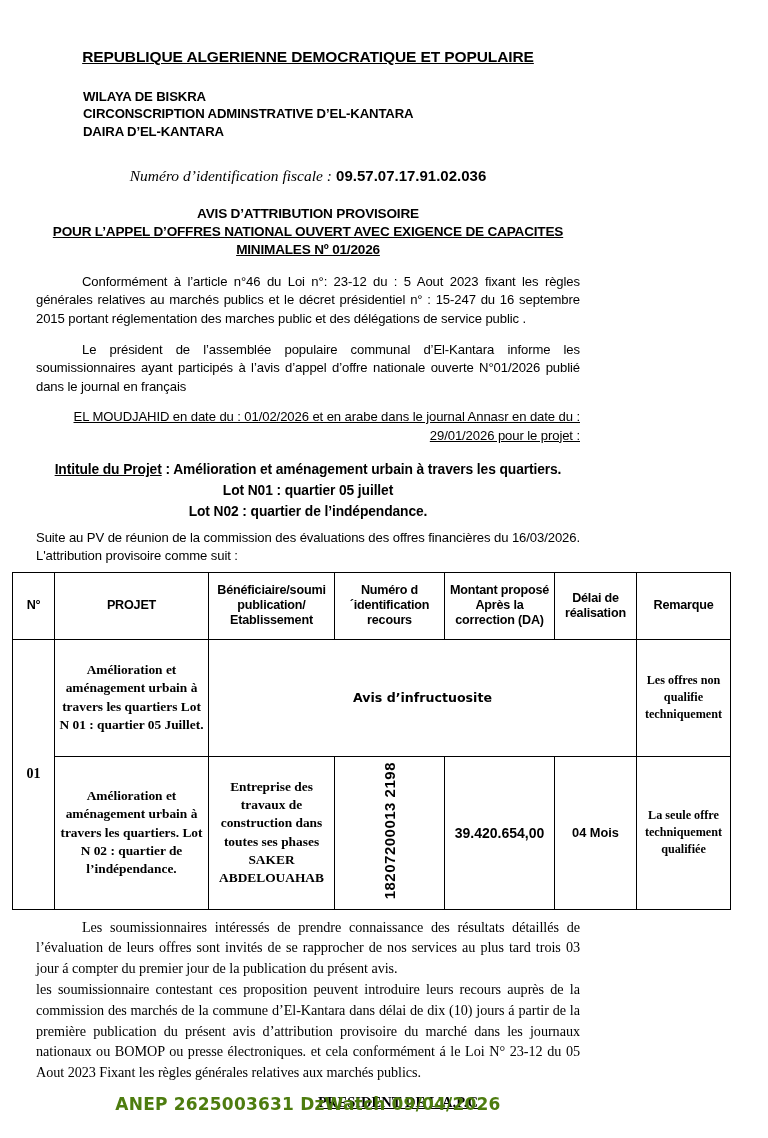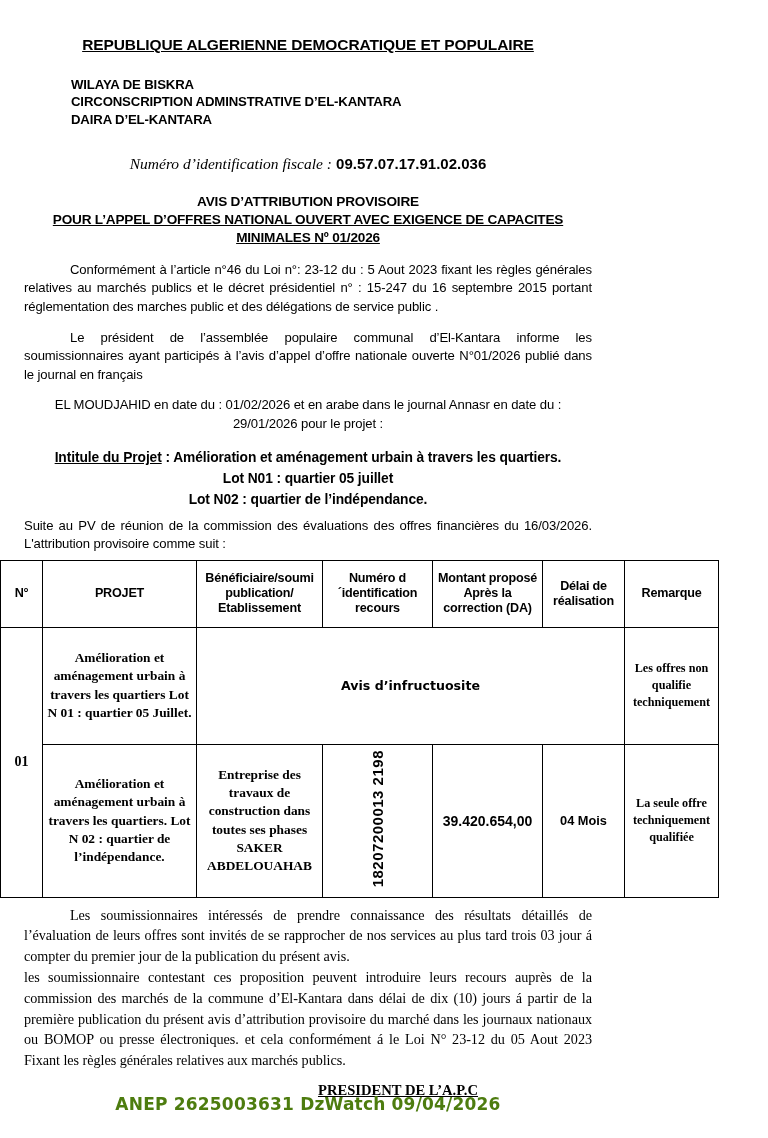--- a/index.html
+++ b/index.html
@@ -14,21 +14,21 @@
     position: relative;
     font-family: "Liberation Sans", sans-serif;
     color: #000000;
     overflow: hidden;
   }
   .page {
     position: relative;
     width: 616px;
     height: 1138px;
     box-sizing: border-box;
-    padding: 0;
+    padding: 12px;
   }
 
   
   .hdr-title {
     text-align: center;
     font-weight: bold;
     font-size: 15.5px;
     letter-spacing: -0.1px;
     text-decoration: underline;
     margin: 0;
@@ -83,21 +83,21 @@
   .para {
     font-size: 13.1px;
     line-height: 1.42;
     text-align: justify;
     margin: 0 24px 0 24px;
     letter-spacing: -0.1px;
   }
   .para.first { margin-top: 14px; text-indent: 46px; }
   .para.second { margin-top: 12px; text-indent: 46px; }
   .para.third { margin-top: 12px; }
-  .para.nojust { text-align: center; }
+  .para.nojust { text-align: right; text-decoration: underline; }
 
   
   .intitule-block {
     margin-top: 15px;
     text-align: center;
     font-weight: bold;
     font-size: 13.8px;
     line-height: 1.5;
     letter-spacing: -0.1px;
   }

